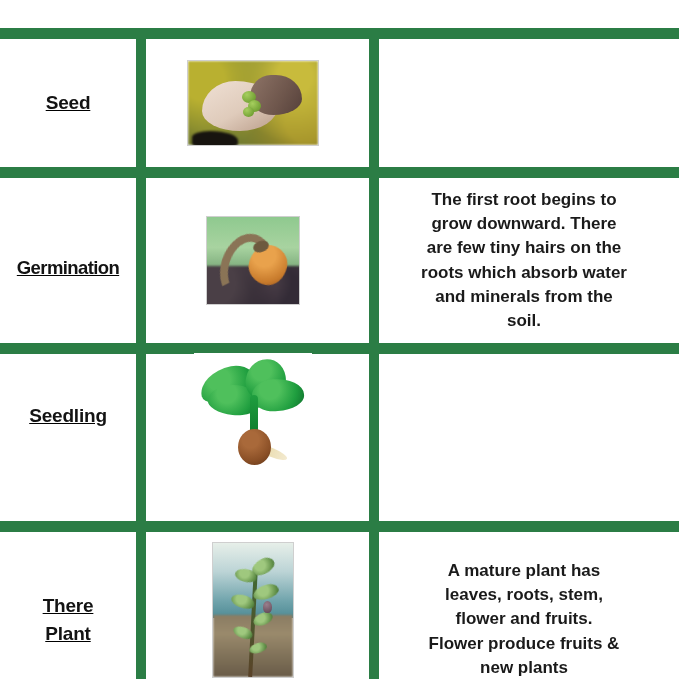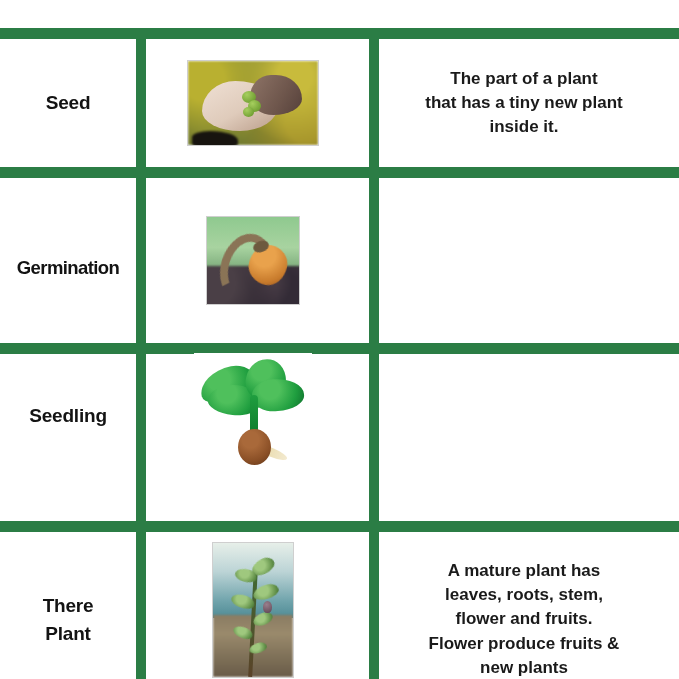--- a/index.html
+++ b/index.html
@@ -55,21 +55,21 @@
   .row-2 { top: 150px; height: 165px; }
   .row-3 { top: 326px; height: 123px; border-radius: 8px; }
   .row-4 { top: 504px; height: 175px; }
 
   .cell {
     display: flex;
     align-items: center;
     justify-content: center;
     box-sizing: border-box;
   }
-  .cell-stage  { width: 136px; padding: 0 12px; }
+  .cell-stage  { width: 136px; padding: 0 12px; text-decoration: underline; }
   .cell-image  { width: 233px; }
   .cell-desc   { width: 310px; padding: 0 14px; }
 
   .stage-label {
     font-size: 19px;
     font-weight: bold;
     color: #131313;
     text-align: center;
     line-height: 1.45;
     letter-spacing: -0.2px;
@@ -288,39 +288,42 @@
         <div class="pic pic-border pic-seed">
           <div class="bg"></div>
           <div class="palm"></div>
           <div class="fingers"></div>
           <div class="sd sd1"></div>
           <div class="sd sd2"></div>
           <div class="sd sd3"></div>
           <div class="cuff"></div>
         </div>
       </div>
-      <div class="cell cell-desc">
-        <div class="desc-text">The part of a plant
-that has a tiny new plant
-inside it.</div>
-      </div>
     </div>
 
     <div class="row row-2">
       <div class="cell cell-stage">
         <div class="stage-label wide">Germination</div>
       </div>
       <div class="cell cell-image">
         <div class="pic pic-border pic-germ">
           <div class="bg"></div>
           <div class="soil"></div>
           <div class="root"></div>
           <div class="bean"></div>
           <div class="tip"></div>
         </div>
+      </div>
+      <div class="cell cell-desc">
+        <div class="desc-text">The first root begins to
+grow downward. There
+are few tiny hairs on the
+roots which absorb water
+and minerals from the
+soil.</div>
       </div>
     </div>
 
     <div class="row row-3">
       <div class="cell cell-stage">
         <div class="stage-label">Seedling</div>
       </div>
       <div class="cell cell-image">
         <div class="pic pic-seedling">
           <div class="leaf leaf-l"></div>

